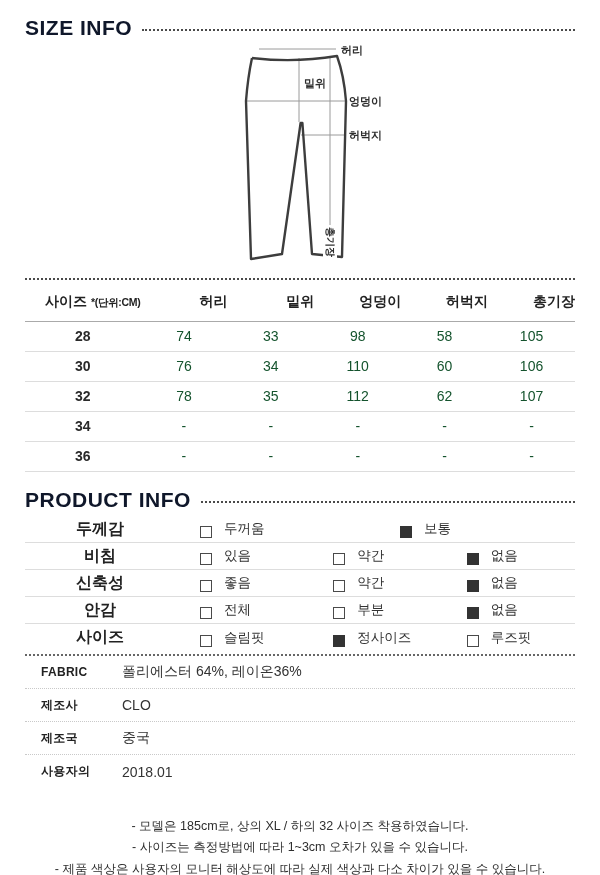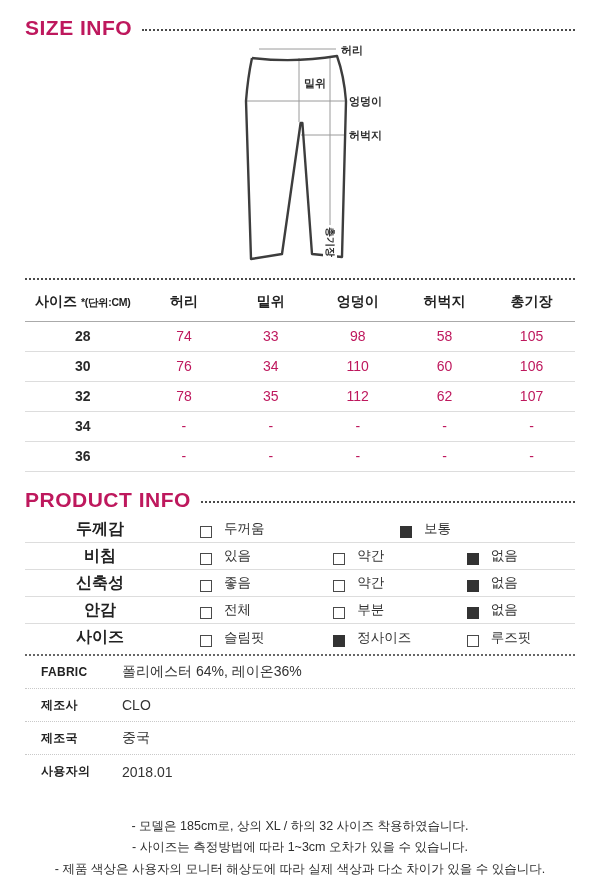--- a/index.html
+++ b/index.html
@@ -2,40 +2,40 @@
 <html><head>
 <meta charset="utf-8">
 <style>
   * { margin:0; padding:0; box-sizing:border-box; }
   html,body { width:600px; background:#fff; }
   body { font-family:"Liberation Sans","DejaVu Sans",sans-serif; color:#333; height:875px; overflow:hidden; }
   .page { padding:16px 25px 0; }
 
   
   .title-row { display:flex; align-items:center; gap:10px; }
-  .section-title { font-size:21px; font-weight:bold; color:#be185d; letter-spacing:.5px; white-space:nowrap; }
+  .section-title { font-size:21px; font-weight:bold; color:#0f172a; letter-spacing:.5px; white-space:nowrap; }
   .dotline { flex:1; border-top:2px dotted #4a4a4a; height:0; margin-top:3px; }
 
   
   .diagram { position:relative; width:200px; height:232px; margin:2px 0 0 190px; }
   .diagram svg { position:absolute; left:0; top:0; }
   .dlabel { position:absolute; font-size:11px; font-weight:600; color:#2e2e2e; white-space:nowrap; }
   .dlabel.waist  { left:126px; top:1px; }
   .dlabel.rise   { left:89px;  top:34px; }
   .dlabel.hip    { left:134px; top:52px; }
   .dlabel.thigh  { left:134px; top:86px; }
   .dlabel.length { left:115px; top:200px; transform:translate(-50%,-50%) rotate(90deg); background:#fff; padding:0 2px; font-size:10px; }
 
   .sep-dotted { border-top:2px dotted #4a4a4a; height:0; margin-top:4px; }
 
   
   table.size-table { width:100%; border-collapse:collapse; margin-top:4px; table-layout:fixed; }
-  .size-table th { font-size:14px; font-weight:bold; color:#222; padding:9px 0 10px; border-bottom:1px solid #aaa; text-align:center; }
+  .size-table th { font-size:14px; font-weight:bold; color:#222; padding:9px 0 10px; border-bottom:1px solid #aaa; text-align:right; }
   .size-table th .unit { font-size:10.5px; letter-spacing:-0.3px; }
-  .size-table td { text-align:center; font-size:14px; color:#be185d; padding:6px 0 7px; border-bottom:1px solid #ddd; }
+  .size-table td { text-align:center; font-size:14px; color:#14532d; padding:6px 0 7px; border-bottom:1px solid #ddd; }
   .size-table td.size-col { font-weight:bold; color:#2a2a2a; }
   .size-table col.c0 { width:21%; }
   .size-table col.cn { width:15.8%; }
 
   
   .product-section { margin-top:16px; }
   .p-table { margin-top:4px; }
   .p-row { display:flex; align-items:center; height:27px; border-bottom:1px solid #ddd; }
   .p-row:last-child { border-bottom:none; }
   .p-label { width:150px; text-align:center; font-weight:bold; font-size:16px; color:#222; }

